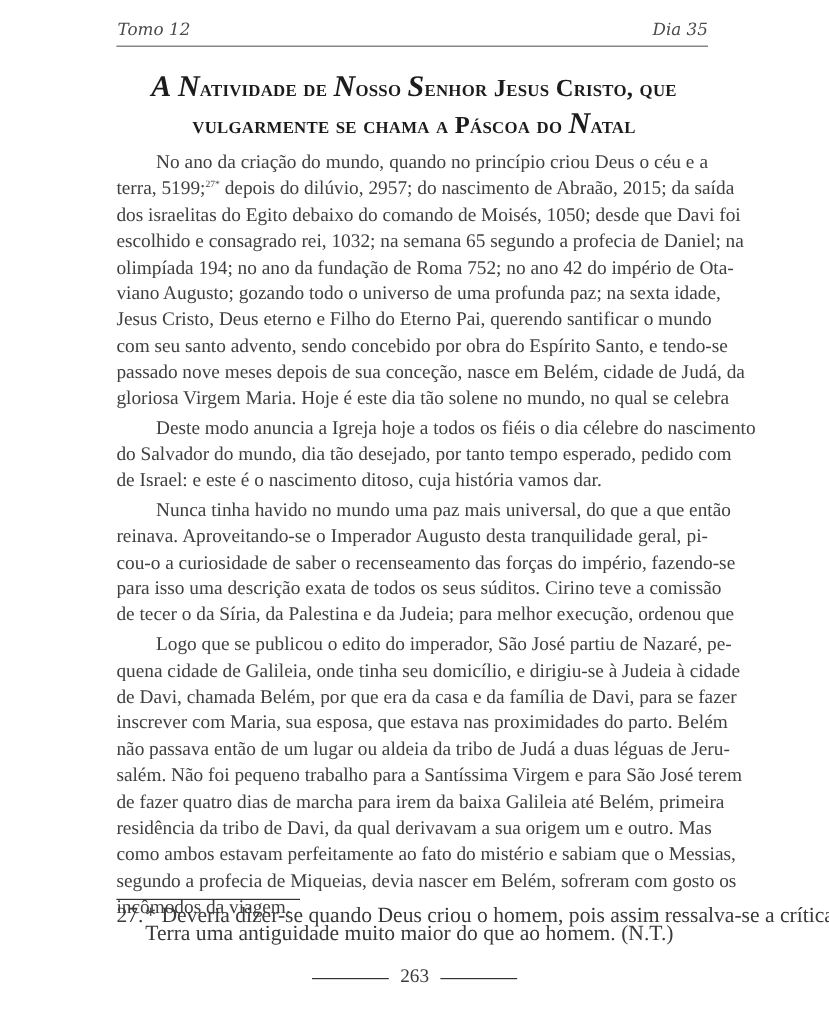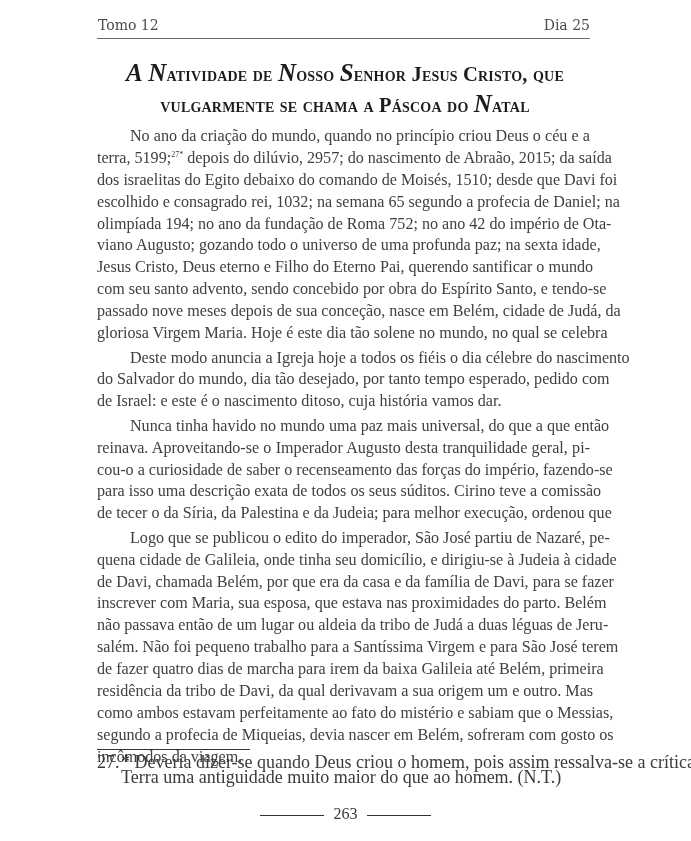--- a/index.html
+++ b/index.html
@@ -21,20 +21,21 @@
       height: 841px;
       background: #ffffff;
     }
     .running-head {
       position: absolute;
       left: 97px;
       top: 17px;
       width: 493px;
       height: 22px;
       font-family: "DejaVu Serif", serif;
+      font-style: italic;
       font-size: 14px;
       color: #4a4a4a;
     }
     .running-head .left { position: absolute; left: 1px; top: 0; }
     .running-head .right { position: absolute; right: 0; top: 0; }
     .head-rule {
       position: absolute;
       left: 97px;
       top: 38px;
       width: 493px;
@@ -143,34 +144,34 @@
       color: #3a3a3a;
     }
   </style>
 </head>
 <body>
 
 <div class="page">
 
   <div class="running-head">
     <span class="left">Tomo 12</span>
-    <span class="right">Dia 25</span>
+    <span class="right">Dia 35</span>
   </div>
   <div class="head-rule"></div>
 
   <h1 class="title" style="margin:0;">
     <span class="line"><span class="cap">A</span><span> </span><span class="cap">N</span><span>atividade de </span><span class="cap">N</span><span>osso </span><span class="cap">S</span><span>enhor Jesus Cristo, que</span></span>
     <span class="line"><span>vulgarmente se chama a Páscoa do </span><span class="cap">N</span><span>atal</span></span>
   </h1>
 
   <div class="body-text" id="body-text">
       <div class="para">
         <span class="ln indent">No ano da criação do mundo, quando no princípio criou Deus o céu e a</span>
         <span class="ln">terra, 5199;<sup class="fnref">27*</sup> depois do dilúvio, 2957; do nascimento de Abraão, 2015; da saída</span>
-        <span class="ln">dos israelitas do Egito debaixo do comando de Moisés, 1510; desde que Davi foi</span>
+        <span class="ln">dos israelitas do Egito debaixo do comando de Moisés, 1050; desde que Davi foi</span>
         <span class="ln">escolhido e consagrado rei, 1032; na semana 65 segundo a profecia de Daniel; na</span>
         <span class="ln">olimpíada 194; no ano da fundação de Roma 752; no ano 42 do império de Ota-</span>
         <span class="ln">viano Augusto; gozando todo o universo de uma profunda paz; na sexta idade,</span>
         <span class="ln">Jesus Cristo, Deus eterno e Filho do Eterno Pai, querendo santificar o mundo</span>
         <span class="ln">com seu santo advento, sendo concebido por obra do Espírito Santo, e tendo-se</span>
         <span class="ln">passado nove meses depois de sua conceção, nasce em Belém, cidade de Judá, da</span>
         <span class="ln">gloriosa Virgem Maria. Hoje é este dia tão solene no mundo, no qual se celebra</span>
       </div>
       <div class="para">
         <span class="ln indent">Deste modo anuncia a Igreja hoje a todos os fiéis o dia célebre do nascimento</span>

